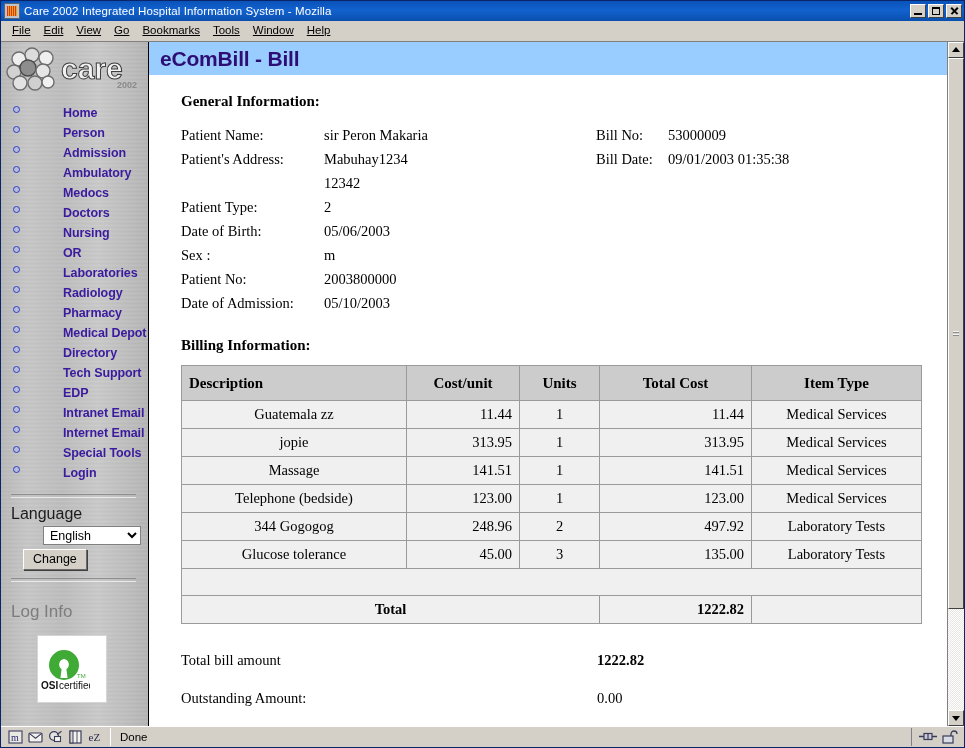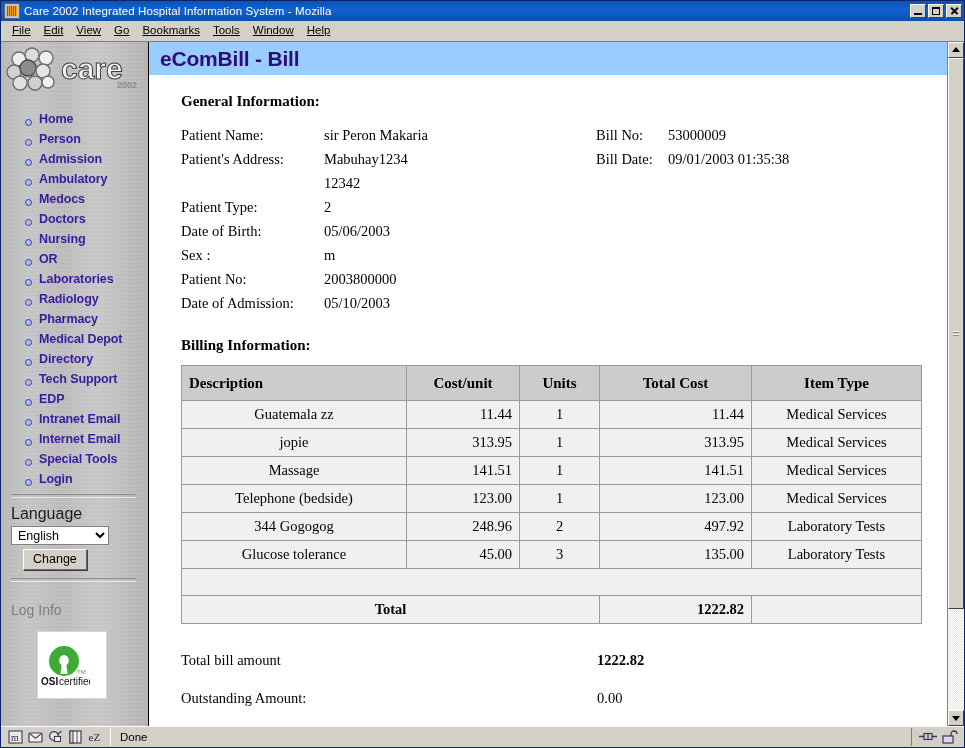--- a/index.html
+++ b/index.html
@@ -149,24 +149,25 @@
   #logo {
     height: 47px;
     margin: 3px 0 14px 0;
     display: flex; align-items: center; justify-content: center;
     position: relative;
   }
   #logo svg { display: block; }
 
   .nav-list { margin: 0; padding: 0; list-style: none; }
   .nav-item {
-    display: flex; align-items: flex-end;
-    padding: 0 0 0 24px;
+    display: flex; align-items: flex-start;
+    padding: 0 0 0 12px;
     height: 20px;
     cursor: pointer;
+    gap: 36px;
   }
   .nav-bullet {
     width: 7px; height: 7px;
     flex: 0 0 7px;
     border-radius: 50%;
     border: 1.6px solid #2b3fc4;
     background: #b9bcd8;
     box-sizing: border-box;
     margin-right: 7px;
   }
@@ -196,38 +197,39 @@
   select.lang-select {
     font-family: "Liberation Sans", sans-serif;
     font-size: 12.5px;
     width: 98px; height: 19px;
     padding: 0 19px 0 2px;
     background: #ffffff;
     color: #000;
     border: 1px solid #808080;
     border-radius: 0;
     box-sizing: border-box;
+    margin-left: 32px;
   }
   .change-btn {
     margin: 4px 0 0 22px;
     font-family: "Liberation Sans", sans-serif;
     font-size: 12.5px;
     color: #000;
     background: #d4d0c8;
     border-top: 1px solid #ffffff;
     border-left: 1px solid #ffffff;
     border-right: 1px solid #6a6a6a;
     border-bottom: 1px solid #6a6a6a;
     box-shadow: 1px 1px 0 #404040;
     padding: 2px 9px 3px 9px;
     cursor: pointer;
   }
   .log-info {
     font-family: "Liberation Sans", sans-serif;
-    font-size: 14px;
+    font-size: 17px;
     color: #7d7d7d;
     padding-left: 10px;
     margin-top: 20px;
   }
   #osi-logo {
     margin: 13px 0 0 36px;
     width: 70px; height: 68px;
     background: #ffffff;
     border: 1px solid #d6d6d6;
     display: flex; flex-direction: column;

